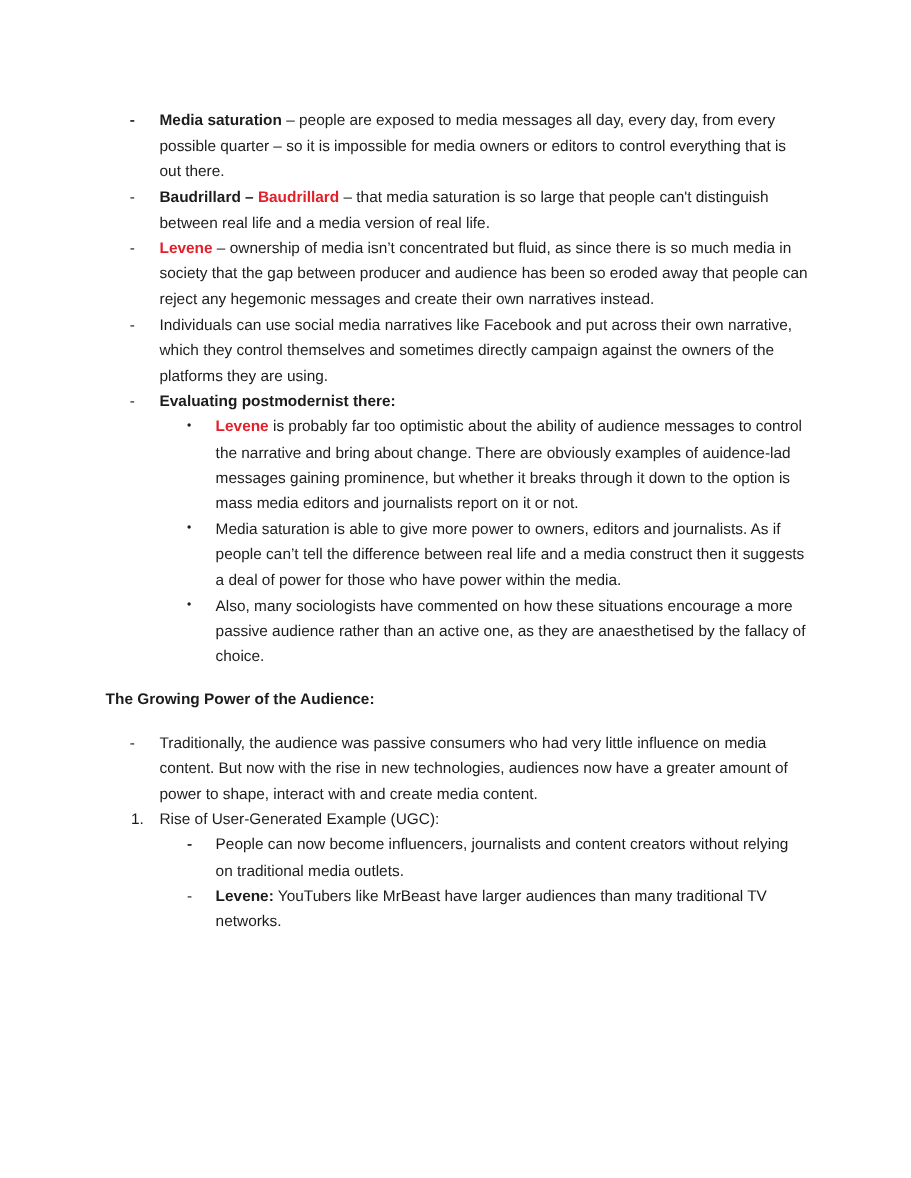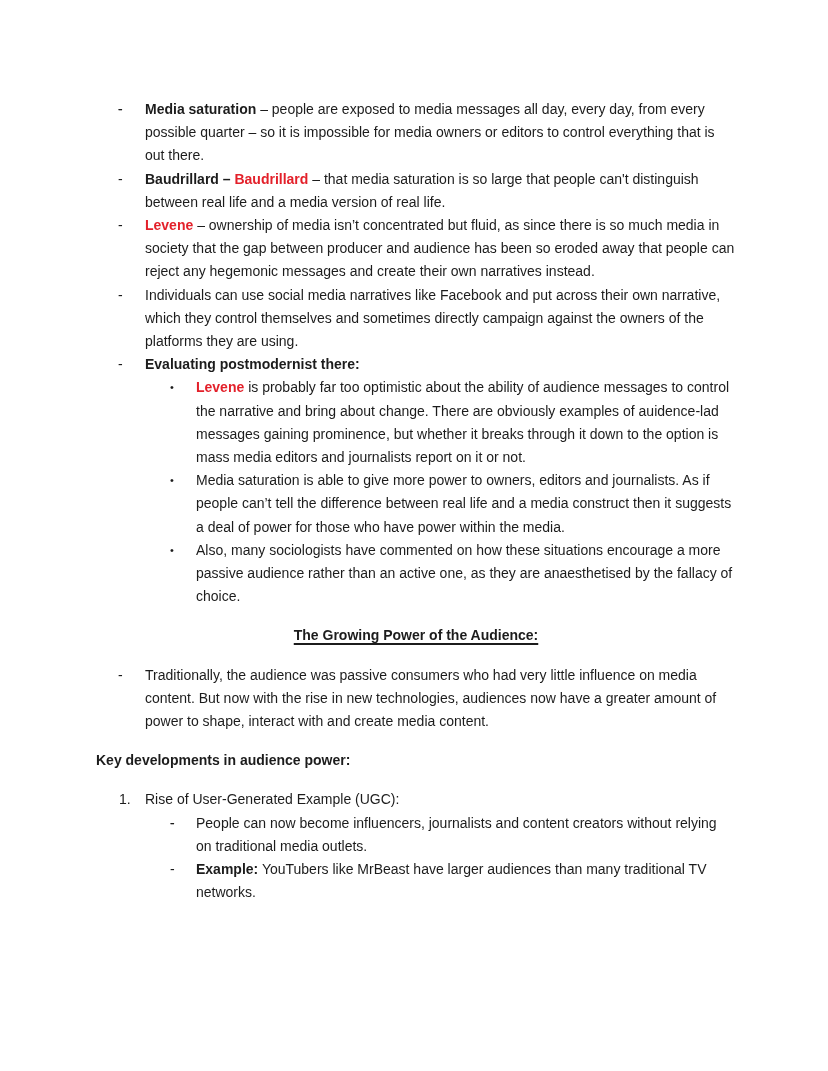--- a/index.html
+++ b/index.html
@@ -59,24 +59,22 @@
     position: absolute;
     left: 23px;
     top: 0;
   }
   .heading {
     font-size: 14px;
     font-weight: bold;
     margin: 16px 0;
   }
   .heading.underline {
-    text-decoration: underline;
     text-decoration-thickness: 1.5px;
     text-underline-offset: 3px;
-    text-align: center;
   }
   .seg-b { font-weight: bold; text-align: right; }
   .seg-r { color: var(--accent-red); }
 </style>
 </head>
 <body>
 
 <div class="page">
 
   <ul class="list lvl1">
@@ -121,35 +119,34 @@
 
   <h2 class="heading underline">The Growing Power of the Audience:</h2>
 
   <ul class="list lvl1">
     <li>
       <span class="marker">-</span>
       <span class="text"><span>Traditionally, the audience was passive consumers who had very little influence on media content. But now with the rise in new technologies, audiences now have a greater amount of power to shape, interact with and create media content.</span></span>
     </li>
   </ul>
 
-  <h3 class="heading">Key developments in audience power:</h3>
 
   <ol class="numlist">
     <li>
       <span class="num">1.</span>
       <span class="text"><span>Rise of User-Generated Example (UGC):</span></span>
       <ul class="list lvl2">
         <li>
           <span class="marker">-</span>
         </li>
         <li>
           <span class="marker">-</span>
           <span class="text"><span>People can now become influencers, journalists and content creators without relying on traditional media outlets.</span></span>
         </li>
         <li>
           <span class="marker">-</span>
-          <span class="text"><span class="seg-b">Example:</span><span> YouTubers like MrBeast have larger audiences than many traditional TV networks.</span></span>
+          <span class="text"><span class="seg-b">Levene:</span><span> YouTubers like MrBeast have larger audiences than many traditional TV networks.</span></span>
         </li>
       </ul>
     </li>
   </ol>
 
 </div>
 
 </body></html>

